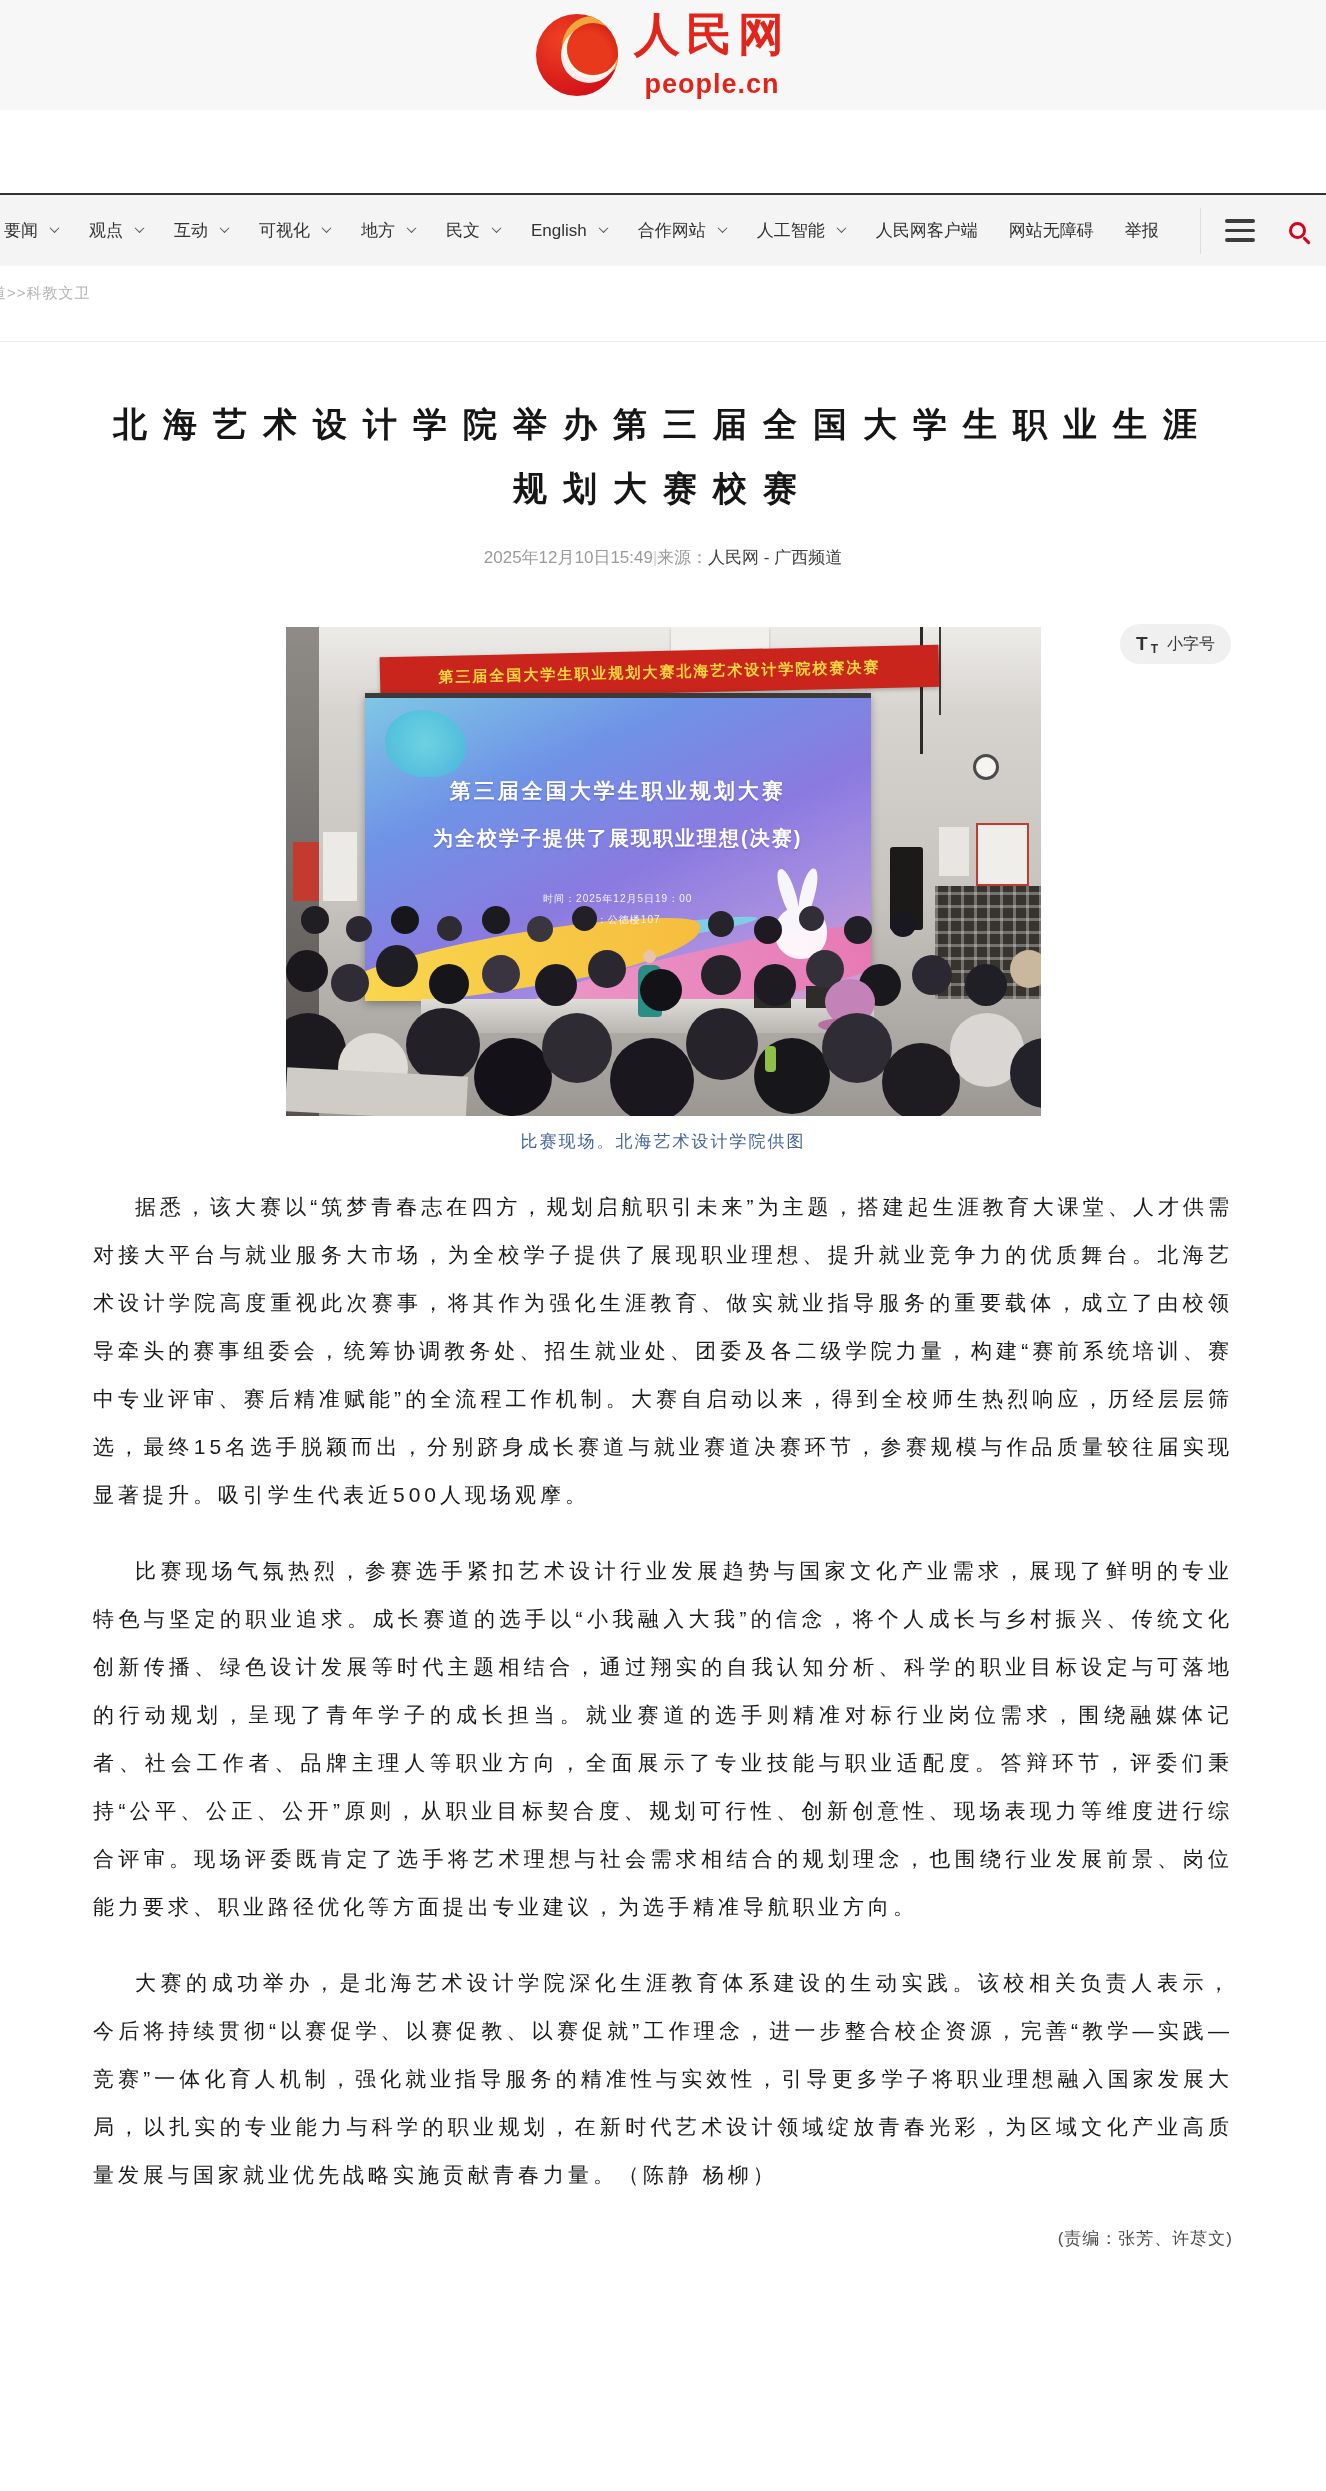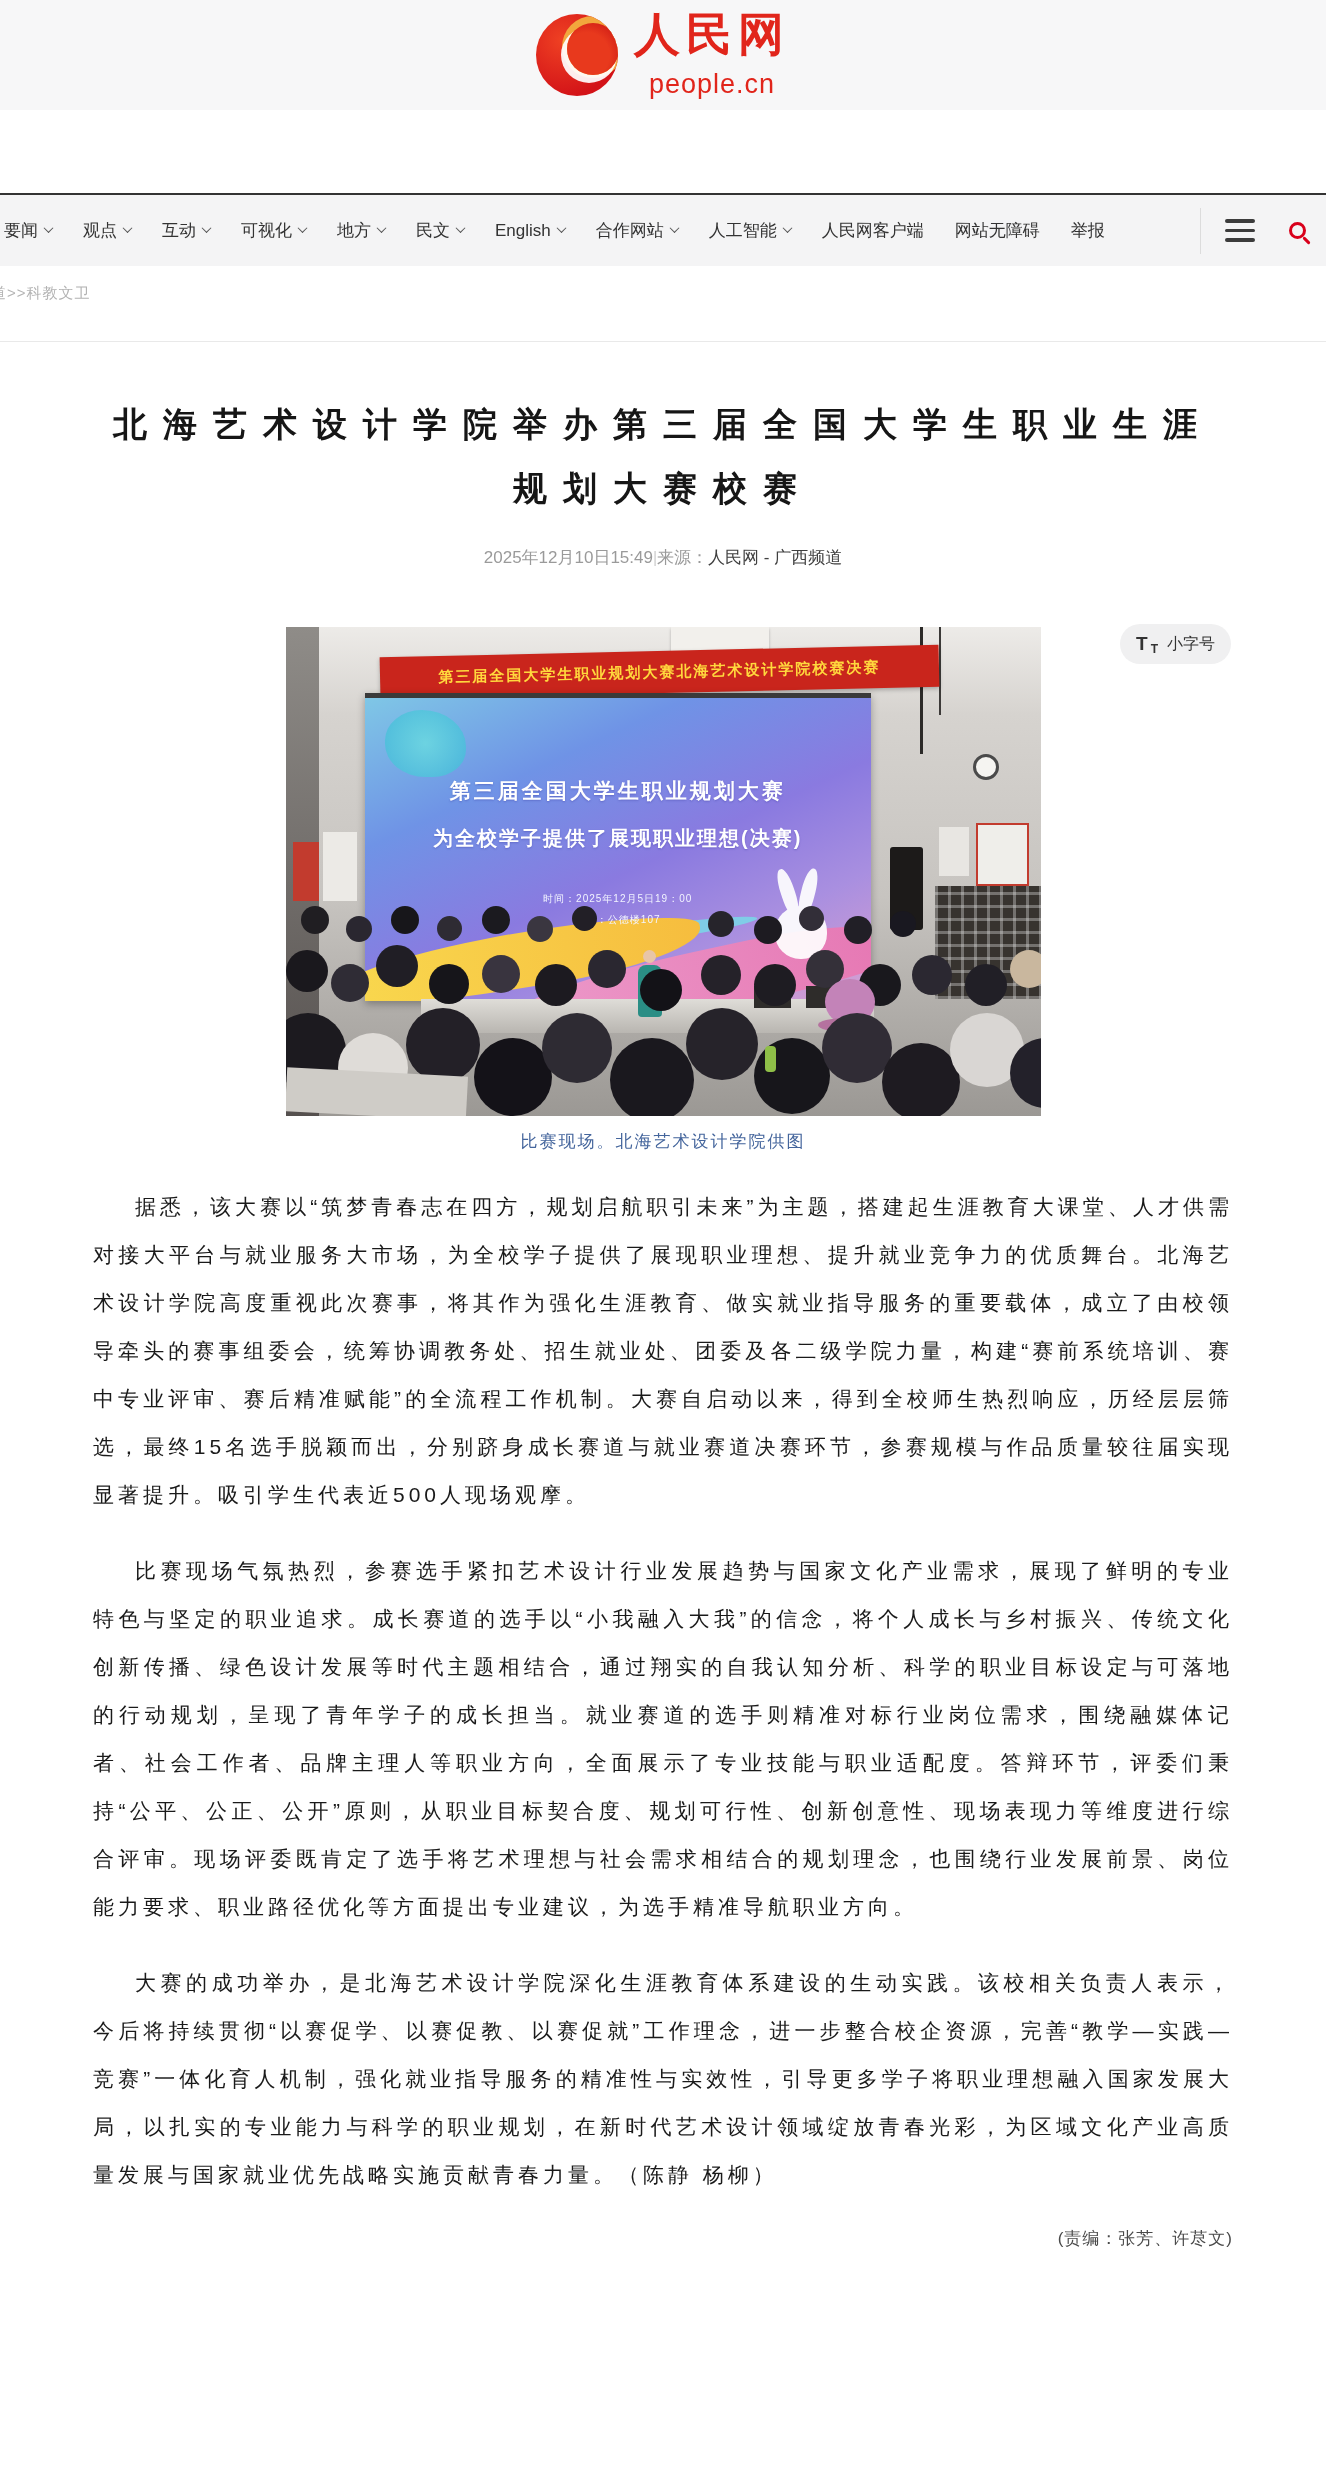--- a/index.html
+++ b/index.html
@@ -10,27 +10,27 @@
   .logo { display:flex; align-items:center; gap:16px; cursor:pointer; }
   .logo-mark { width:82px; height:82px; border-radius:50%; position:relative;
     background:radial-gradient(circle at 32% 32%, #ef4123, #d31318 72%); overflow:hidden; }
   .logo-mark::before { content:""; position:absolute; right:-6px; top:2px; width:62px; height:62px;
     border-radius:50%; background:#f2a73d; }
   .logo-mark::after { content:""; position:absolute; right:-1px; top:9px; width:52px; height:52px;
     border-radius:50%; background:radial-gradient(circle at 38% 62%, #e8391d 50%, #c40d12);
     box-shadow:-4px 6px 0 2px rgba(255,255,255,.92); }
   .logo-text { text-align:center; color:#e1251b; }
   .logo-cn { font-size:46px; font-weight:bold; letter-spacing:6px; line-height:1; }
-  .logo-en { font-size:27px; font-weight:normal; letter-spacing:1px; margin-top:12px; }
+  .logo-en { font-size:27px; font-weight:bold; letter-spacing:1px; margin-top:12px; }
   .header-gap { height:83px; background:#fff; }
 
   
   .main-nav { border-top:2px solid #333; background:#f4f4f5; height:73px;
     display:flex; align-items:center; padding:0 14px 0 4px; font-size:17px; color:#333; }
-  .nav-item { display:flex; align-items:center; gap:7px; margin-right:31px; cursor:pointer; white-space:nowrap; }
+  .nav-item { display:flex; align-items:center; gap:13px; margin-right:31px; cursor:pointer; white-space:nowrap; }
   .chev { width:7px; height:7px; border-right:1.7px solid #555; border-bottom:1.7px solid #555;
     transform:rotate(45deg) translate(-1px,-1px); margin-top:-3px; }
   .nav-right { margin-left:auto; display:flex; align-items:center; }
   .nav-divider { width:1px; height:46px; background:#dcdcdc; margin-right:24px; }
   .hamburger { width:30px; display:flex; flex-direction:column; gap:6px; margin-right:34px; cursor:pointer; }
   .hamburger span { height:3.5px; background:#3c3c3c; border-radius:2px; }
   .search-btn { width:17px; height:17px; border:3px solid #d9001b; border-radius:50%; position:relative; cursor:pointer; margin-right:6px; }
   .search-btn::after { content:""; position:absolute; width:3px; height:9px; background:#d9001b;
     transform:rotate(-45deg); left:13px; top:11px; border-radius:2px; }
 

